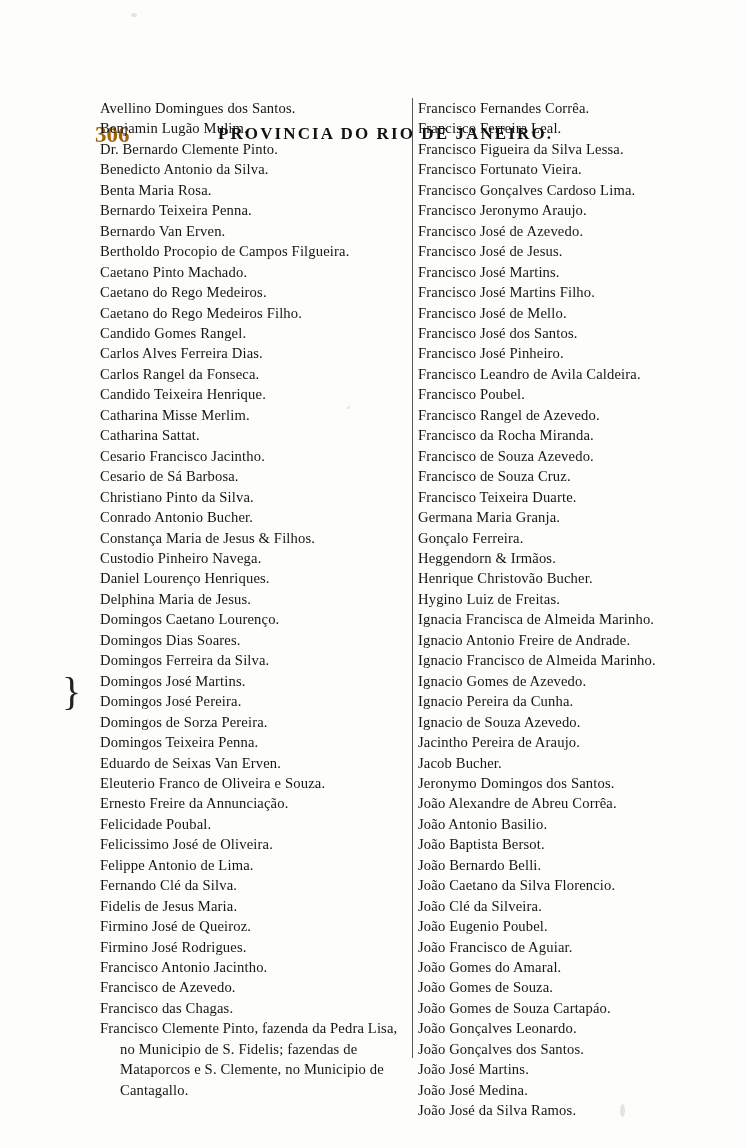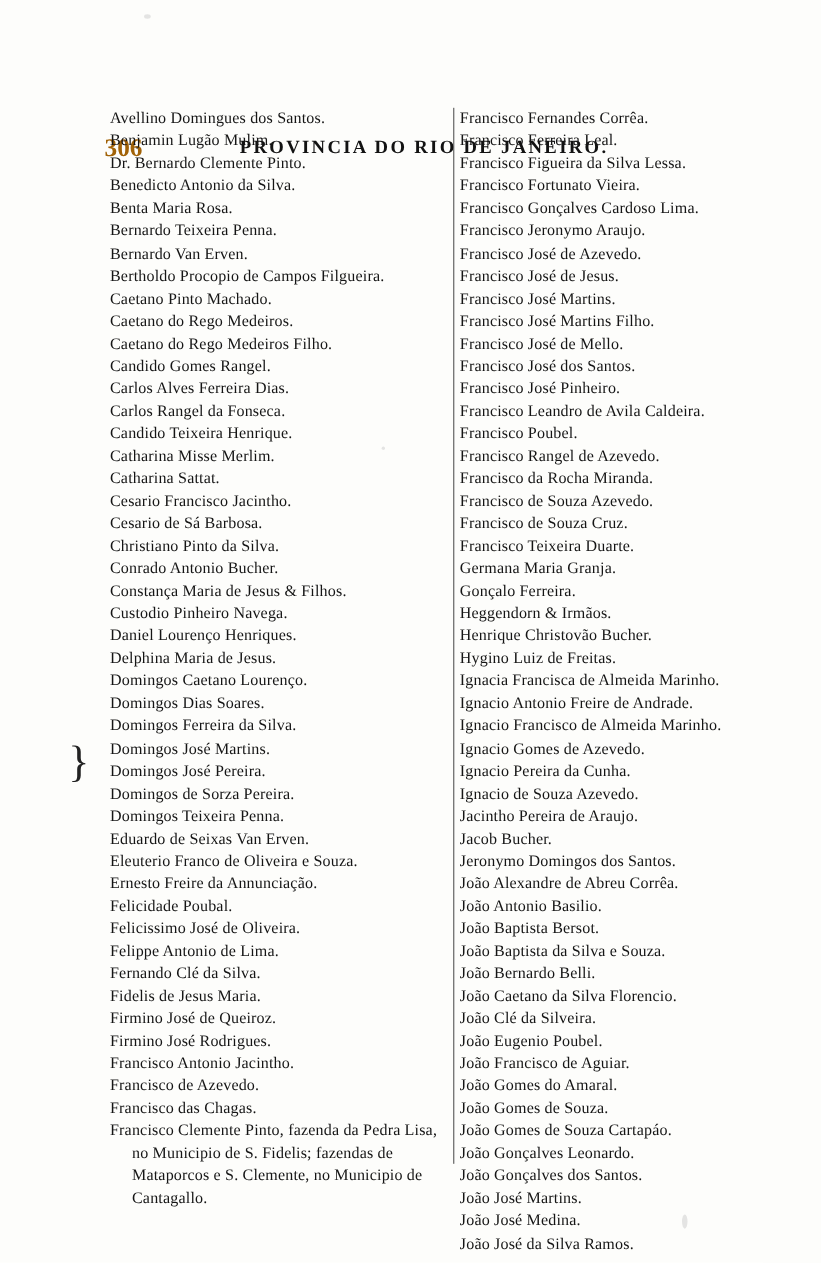--- a/index.html
+++ b/index.html
@@ -212,21 +212,20 @@
           <li><span class="hang">Ignacio Francisco de Almeida Marinho.</span></li>
           <li><span class="hang">Ignacio Gomes de Azevedo.</span></li>
           <li><span class="hang">Ignacio Pereira da Cunha.</span></li>
           <li><span class="hang">Ignacio de Souza Azevedo.</span></li>
           <li><span class="hang">Jacintho Pereira de Araujo.</span></li>
           <li><span class="hang">Jacob Bucher.</span></li>
           <li><span class="hang">Jeronymo Domingos dos Santos.</span></li>
           <li><span class="hang">João Alexandre de Abreu Corrêa.</span></li>
           <li><span class="hang">João Antonio Basilio.</span></li>
           <li><span class="hang">João Baptista Bersot.</span></li>
-          <li><span class="hang">João Baptista da Silva e Souza.</span></li>
           <li><span class="hang">João Bernardo Belli.</span></li>
           <li><span class="hang">João Caetano da Silva Florencio.</span></li>
           <li><span class="hang">João Clé da Silveira.</span></li>
           <li><span class="hang">João Eugenio Poubel.</span></li>
           <li><span class="hang">João Francisco de Aguiar.</span></li>
           <li><span class="hang">João Gomes do Amaral.</span></li>
           <li><span class="hang">João Gomes de Souza.</span></li>
           <li><span class="hang">João Gomes de Souza Cartapáo.</span></li>
           <li><span class="hang">João Gonçalves Leonardo.</span></li>
           <li><span class="hang">João Gonçalves dos Santos.</span></li>

